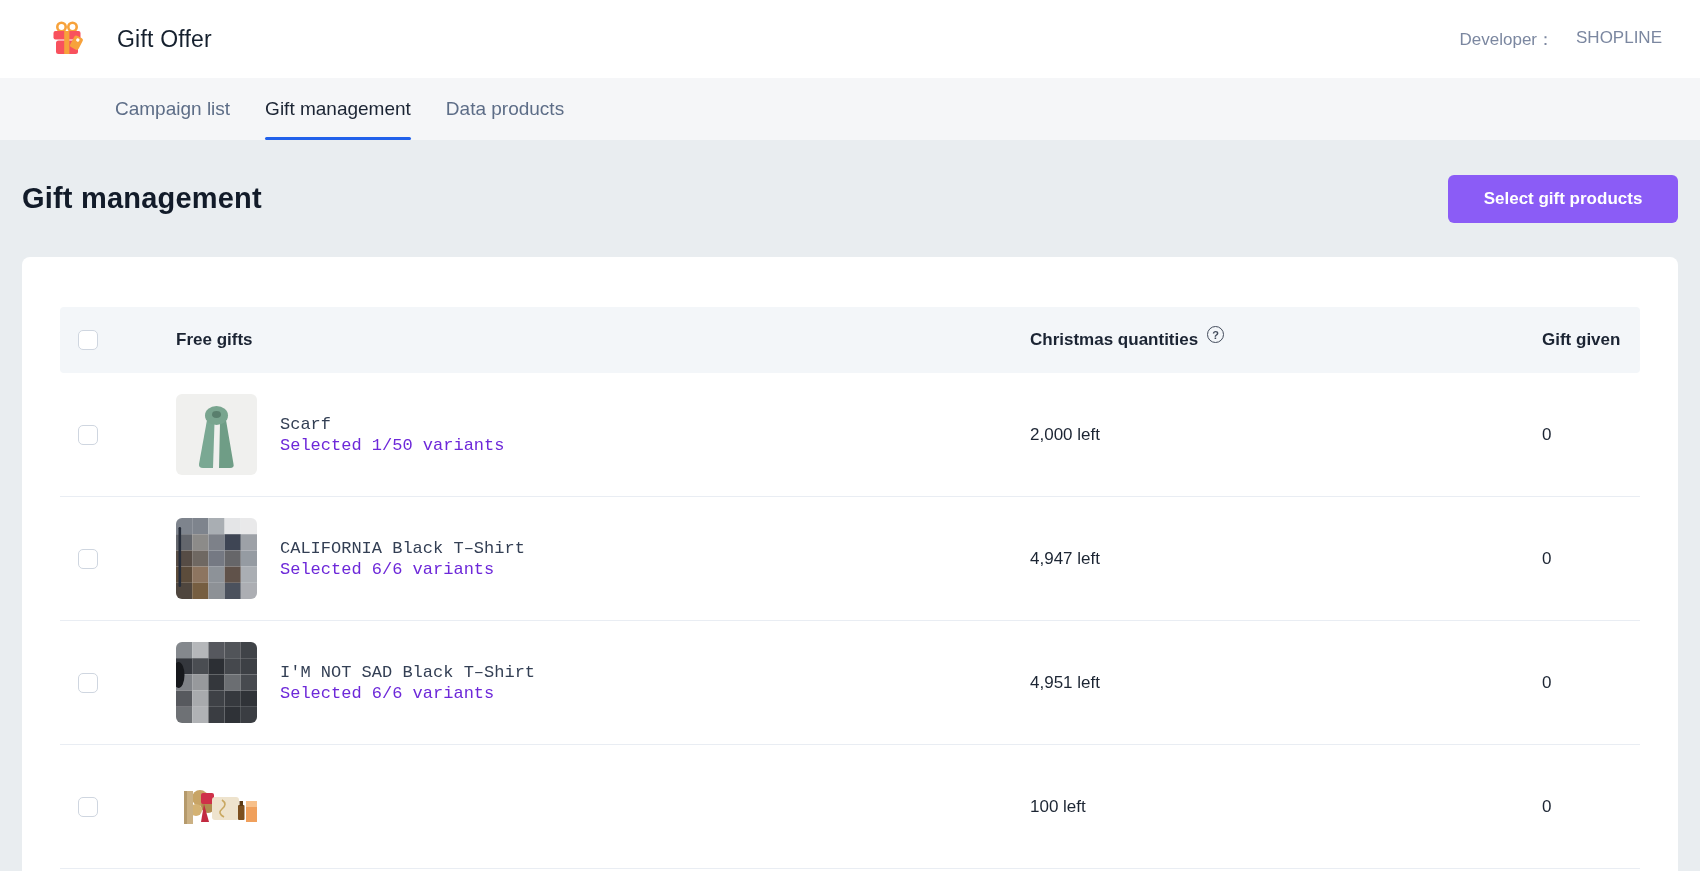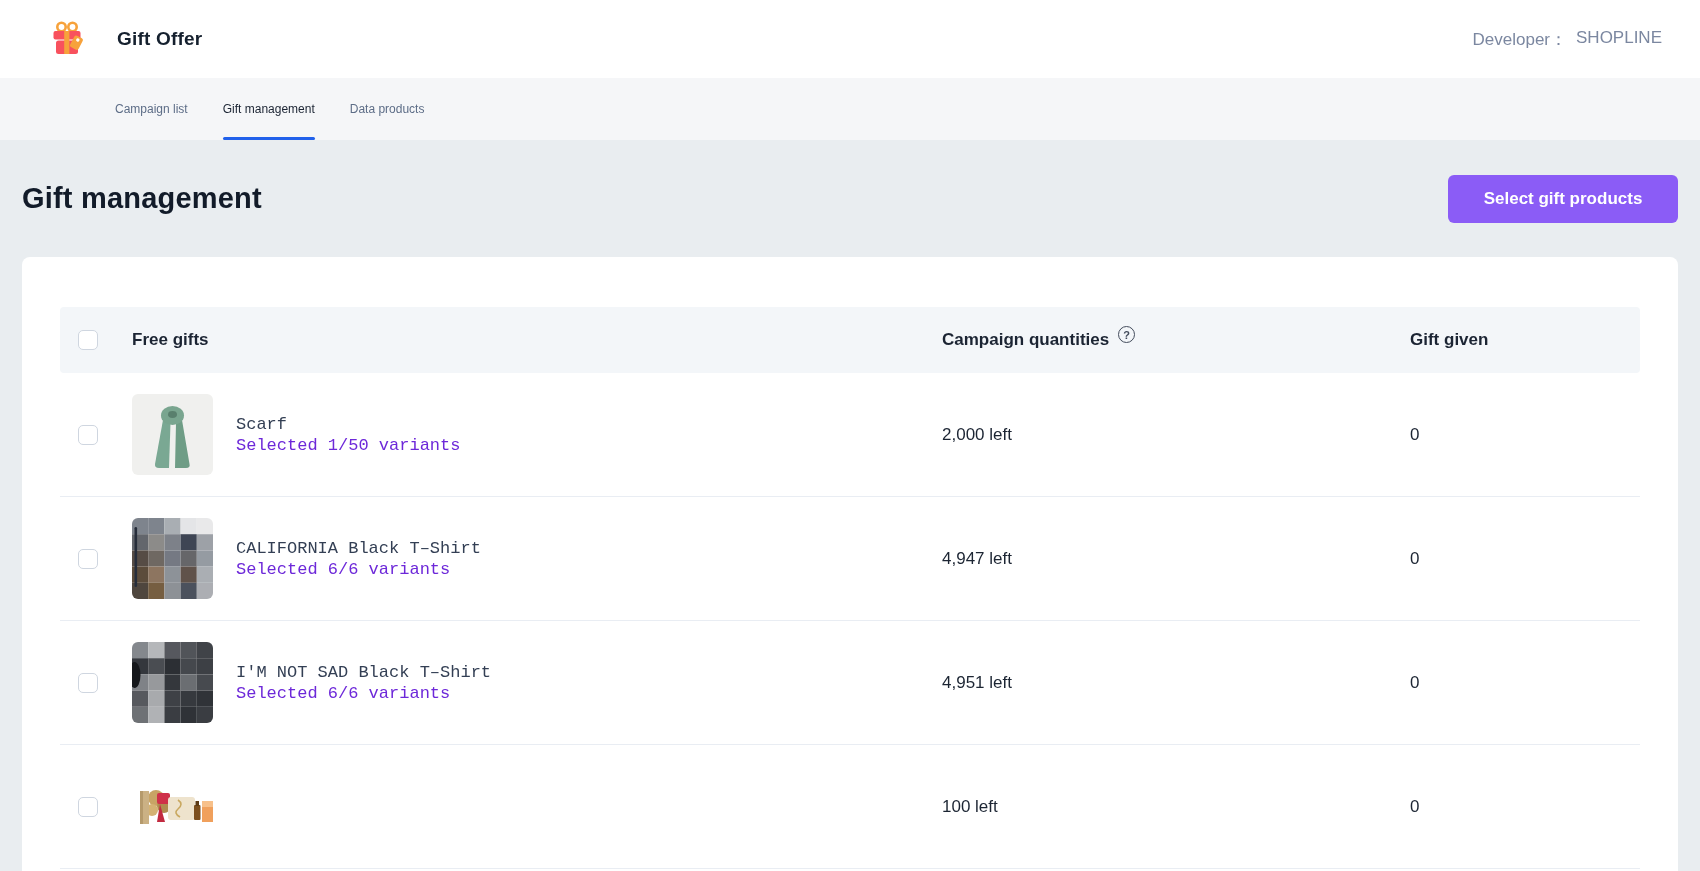--- a/index.html
+++ b/index.html
@@ -2,39 +2,39 @@
 <html><head>
 <meta charset="utf-8">
 <style>
   * { margin:0; padding:0; box-sizing:border-box; }
   html,body { width:1700px; height:871px; overflow:hidden; }
   body { background:#e9edf0; font-family:"Liberation Sans","DejaVu Sans",sans-serif; color:#1c2533; }
 
   
   .topbar { height:78px; background:#ffffff; display:flex; align-items:center; padding:0 38px 0 48px; }
   .gift-icon { width:38px; height:40px; margin-right:31px; flex:0 0 auto; }
-  .app-title { font-size:19px; font-weight:700; color:#15202e; letter-spacing:.2px; }
-  .dev { margin-left:auto; font-size:17px; color:#7b87a0; display:flex; gap:9px; }
+  .app-title { font-size:23px; font-weight:400; color:#15202e; letter-spacing:.2px; }
+  .dev { margin-left:auto; font-size:17px; color:#7b87a0; display:flex; gap:22px; }
 
   
   .tabbar { height:62px; background:#f5f6f8; display:flex; align-items:stretch; padding-left:115px; }
-  .tab { display:flex; align-items:center; margin-right:35px; font-size:12px; color:#5d6d87; position:relative; cursor:pointer; }
+  .tab { display:flex; align-items:center; margin-right:35px; font-size:19px; color:#5d6d87; position:relative; cursor:pointer; }
   .tab.active { color:#1b2433; font-weight:500; }
   .tab.active::after { content:""; position:absolute; left:0; right:0; bottom:0; height:3px; background:#2161eb; border-radius:2px; }
 
   
   .page-head { height:117px; display:flex; align-items:center; padding:0 22px; }
   .page-title { font-size:29px; font-weight:700; color:#121b29; letter-spacing:.2px; }
   .primary-btn { margin-left:auto; width:230px; height:48px; background:#8b5cf6; color:#fff; border:none;
                  border-radius:6px; font-size:17px; font-weight:700; font-family:inherit; cursor:pointer; }
 
   
   .card { margin:0 22px; background:#fff; border-radius:8px 8px 0 0; height:614px; overflow:hidden; }
   .table { margin:50px 38px 0 38px; }
-  .grid { display:grid; grid-template-columns:72px 810px 468px 1fr; align-items:center; }
+  .grid { display:grid; grid-template-columns:72px 810px 468px 1fr; align-items:center;gap:44px; }
   .thead { height:66px; background:#f3f6f9; border-radius:4px; }
   .th { font-size:17px; font-weight:600; color:#1b2433; display:flex; align-items:flex-start; }
   .help-icon { display:inline-flex; align-items:center; justify-content:center; width:17px; height:17px;
                border:1.5px solid #434c5c; border-radius:50%; font-size:11px; font-weight:700; color:#434c5c;
                margin-left:9px; position:relative; top:-4px; cursor:pointer; }
   .cb-cell { padding-left:18px; }
   .checkbox { width:20px; height:20px; background:#fff; border:1px solid #cfd6e0; border-radius:5px; cursor:pointer; }
   .row { height:124px; border-bottom:1px solid #e9edf3; }
   .prod-cell { display:flex; align-items:center;font-family:Liberation Mono, monospace; }
   .thumb { width:81px; height:81px; border-radius:6px; overflow:hidden; margin-right:23px; flex:0 0 auto; }
@@ -83,21 +83,21 @@
   <div class="table">
 
     <div class="grid thead">
       <div class="cb-cell">
           <div class="checkbox"></div>
         </div>
       <div class="th">
         <span>Free gifts</span>
       </div>
       <div class="th">
-        <span>Campaign quantities</span>
+        <span>Christmas quantities</span>
         <span class="help-icon">?</span>
       </div>
       <div class="th">
         <span>Gift given</span>
       </div>
     </div>
 
     <div class="grid row">
       <div class="cb-cell">
           <div class="checkbox"></div>

